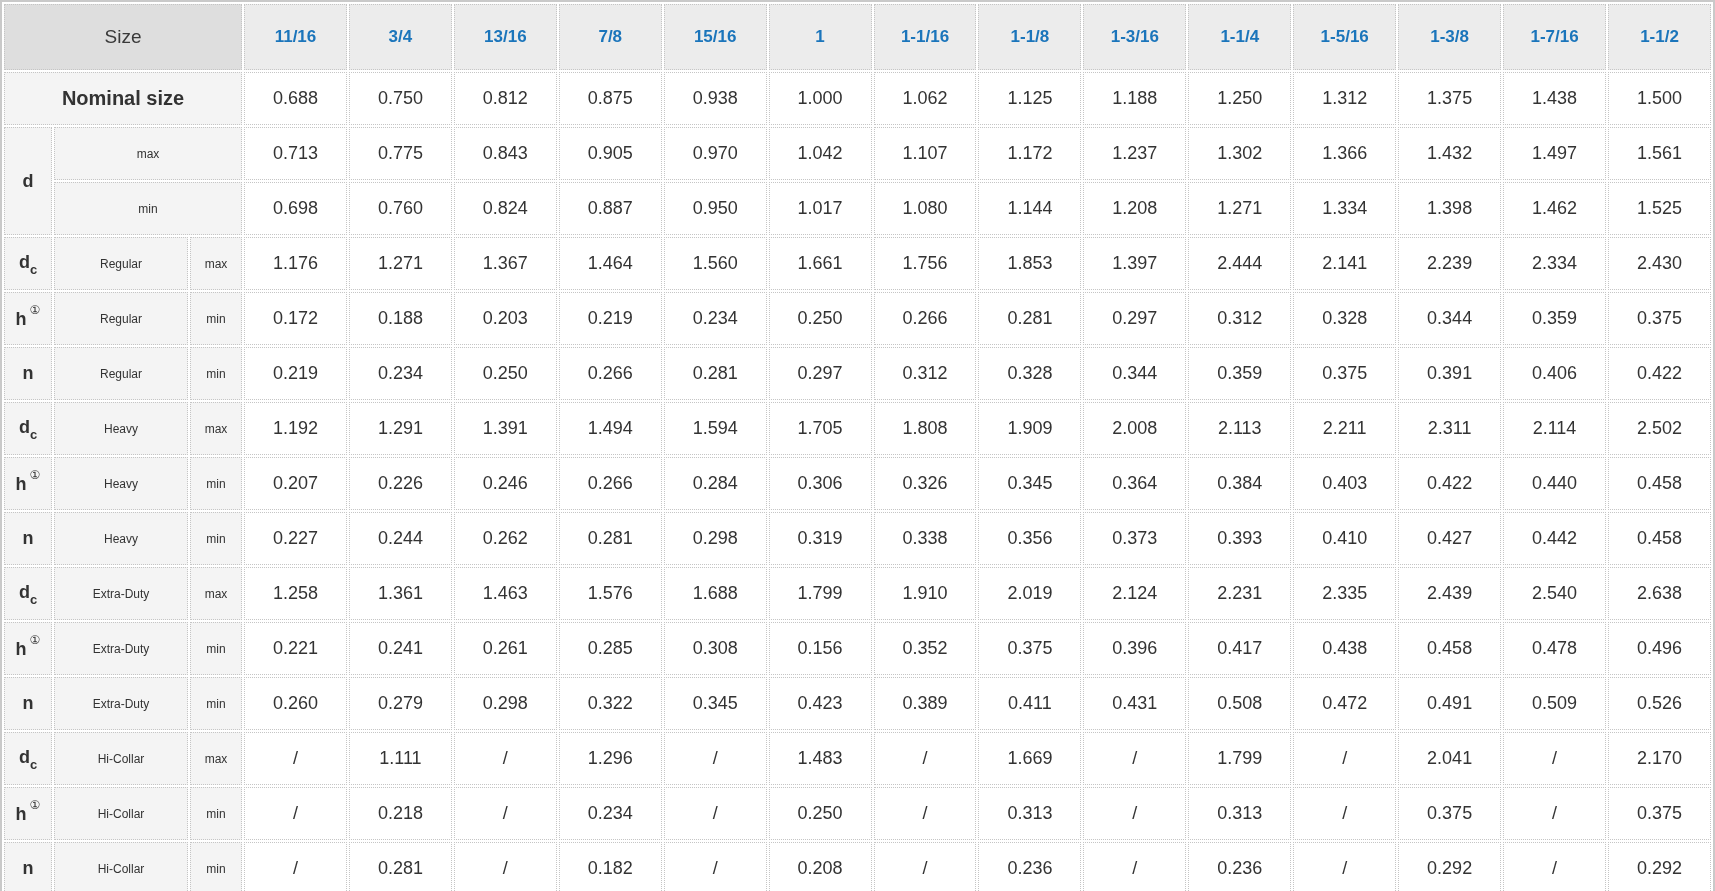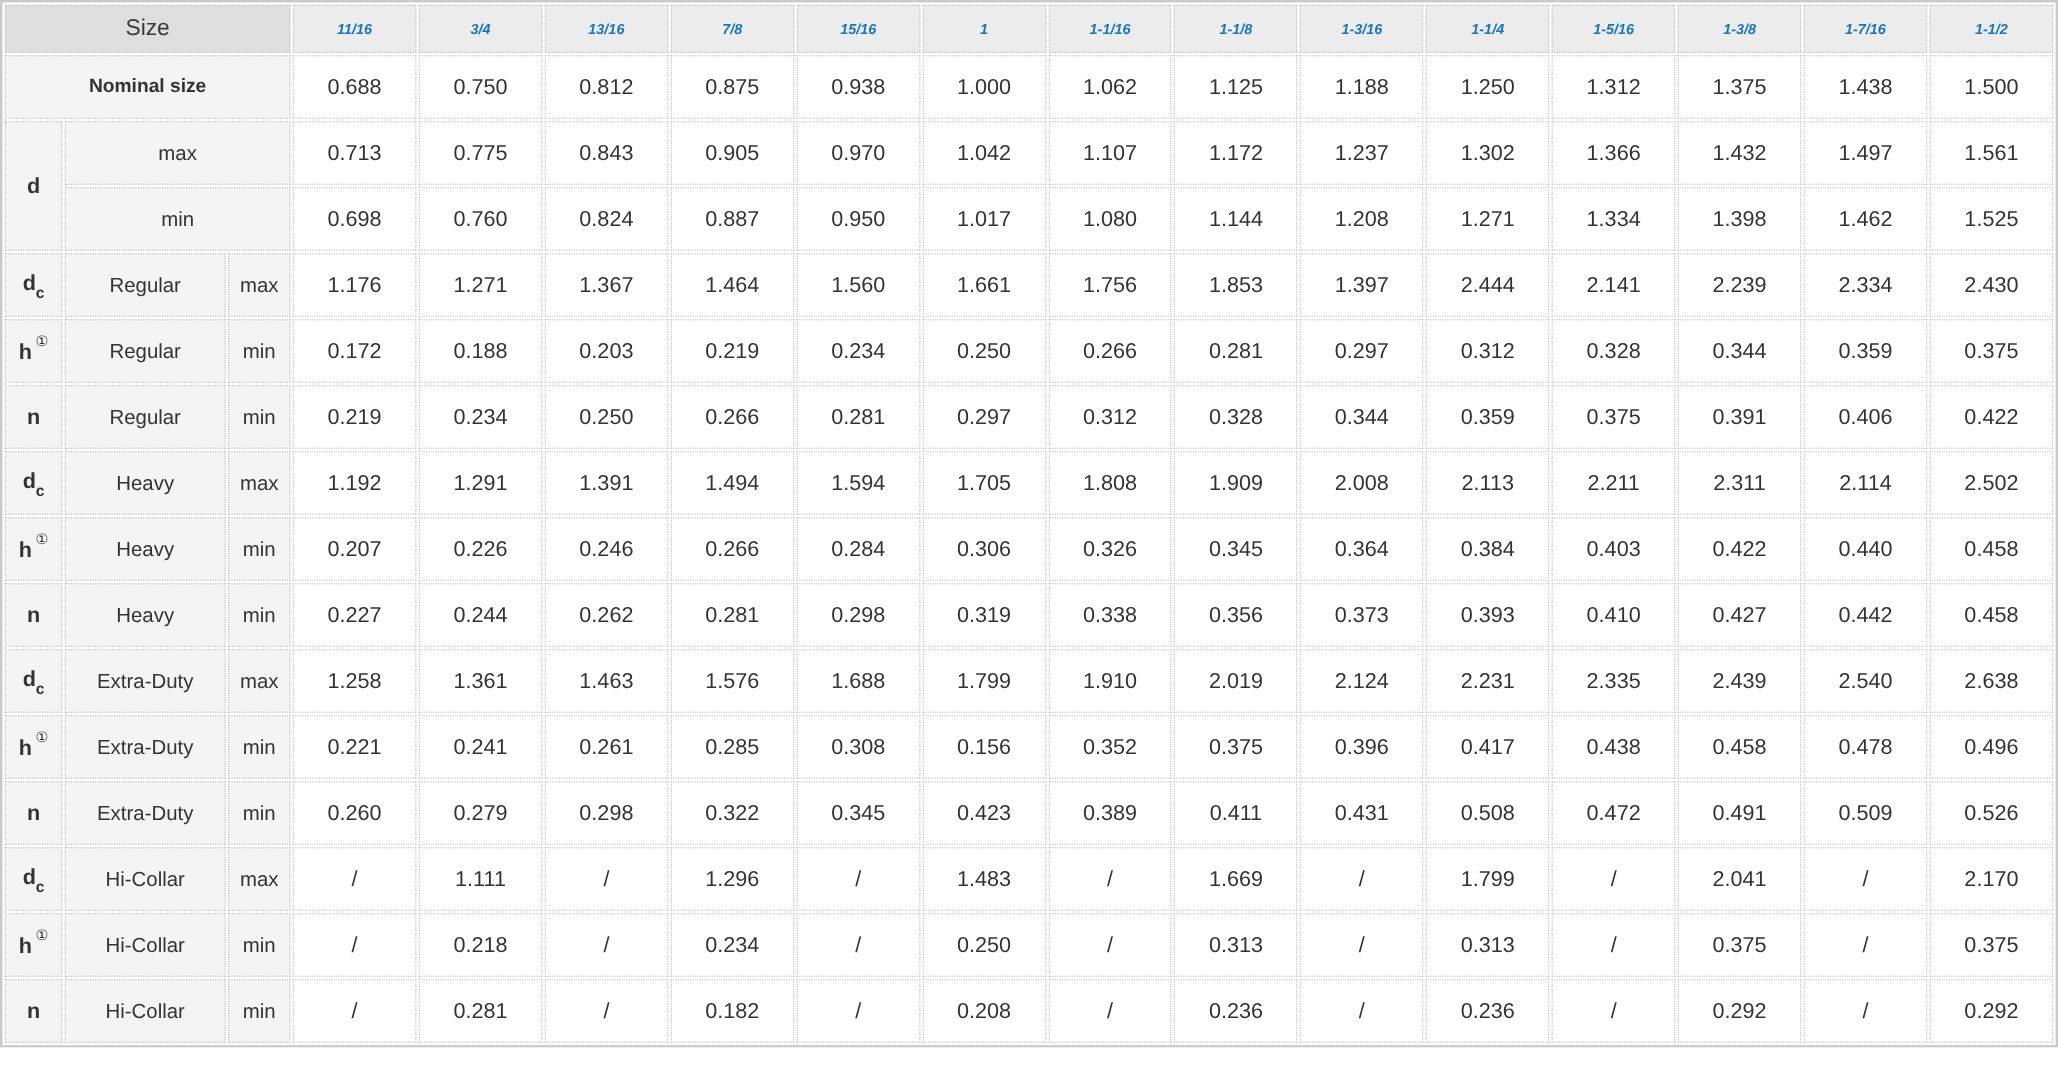--- a/index.html
+++ b/index.html
@@ -23,42 +23,41 @@
     background:#fff;
   }
   .dim-table th,.dim-table td{
     border:1px dotted var(--border-dotted);
     text-align:center;
     vertical-align:middle;
     padding:0 2px;
     overflow:hidden;
     white-space:nowrap;
   }
-  thead th{height:40px;}
+  thead th{height:66px;}
   tbody th,tbody td{height:53px;}
   th.corner{
     background:var(--corner-bg);
     font-weight:400;
     font-size:19px;
     color:#3a3a3a;
   }
   th.size-h{
     background:var(--header-bg);
     color:var(--header-text);
     font-weight:700;
-    font-size:12px;
-    font-style:italic;
+    font-size:17px;
   }
   tbody th{
     background:var(--label-bg);
     font-weight:400;
-    font-size:17px;
+    font-size:12px;
     color:var(--text);
   }
-  tbody th.row-title{font-weight:700;font-size:16px;}
+  tbody th.row-title{font-weight:700;font-size:20px;}
   tbody th.sym-cell{font-weight:700;font-size:18px;}
   .sym-cell sub{font-size:13px;font-weight:700;position:relative;top:2px;}
   .sym-cell sup{font-size:12px;font-weight:400;position:relative;top:-4px;margin-left:3px;}
   tbody td.val{
     background:#fff;
     font-size:18px;
     color:var(--text);
   }
 </style>
 </head>

